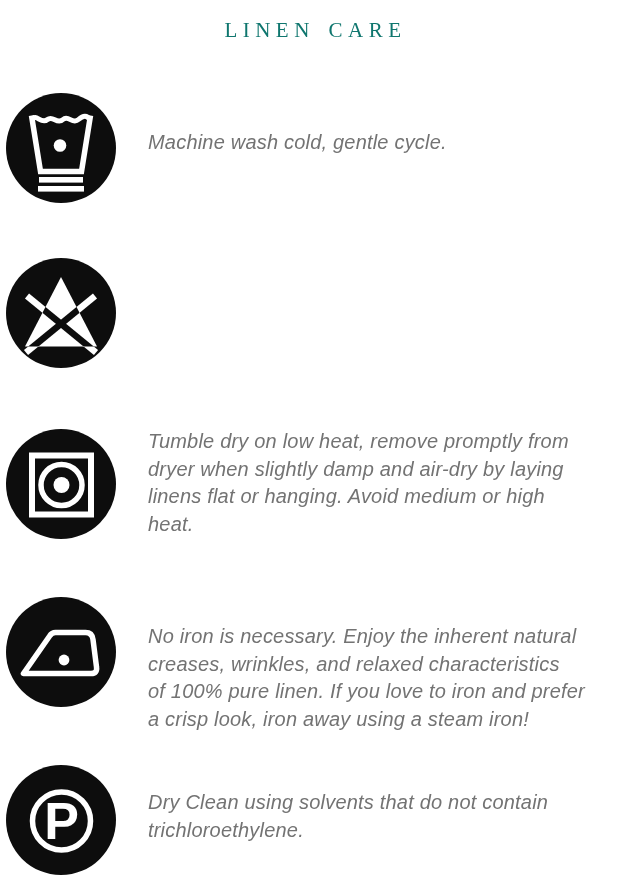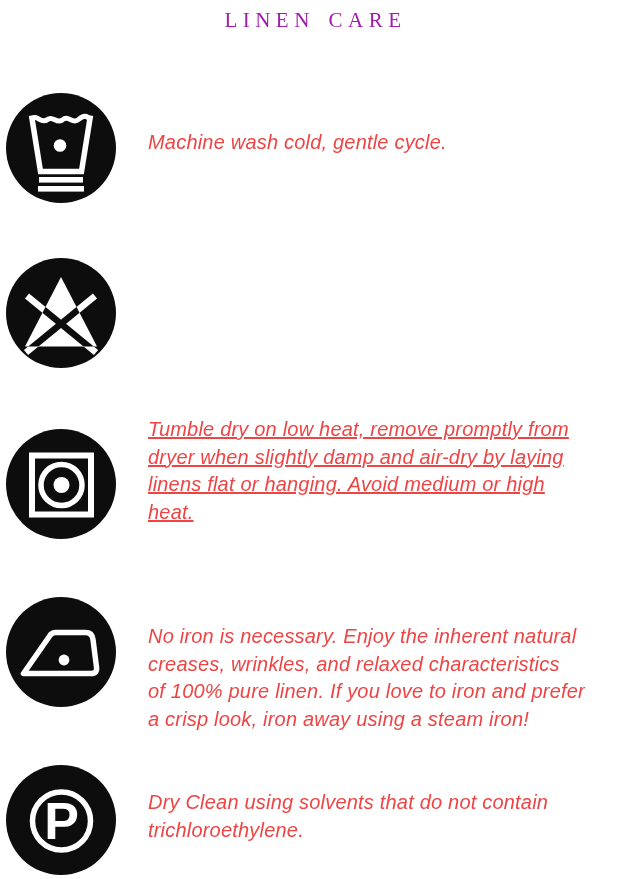--- a/index.html
+++ b/index.html
@@ -4,46 +4,46 @@
 <style>
   html,body{margin:0;padding:0;background:#ffffff;}
   .page{
     position:relative;
     width:631px;height:879px;
     background:#ffffff;
     overflow:hidden;
     font-family:"Liberation Sans",sans-serif;
   }
   .title{
-    position:absolute;top:0;left:0;right:0;margin:8px;
+    position:absolute;top:0;left:0;right:0;margin:18px;
     text-align:center;
     font-family:"Liberation Serif",serif;
     font-weight:normal;
     font-size:21px;
     letter-spacing:5.5px;
     word-spacing:3px;
-    color:#a21caf;
+    color:#0f766e;
   }
   .badge{
     position:absolute;left:6px;
     width:110px;height:110px;display:block;
   }
   .badge svg{display:block;width:110px;height:110px;}
   .desc{
     position:absolute;left:148px;width:480px;margin:0;
     font-style:italic;
     font-size:20px;
     line-height:27.5px;
     letter-spacing:0.2px;
-    color:#ef4444;
+    color:#737373;
     white-space:pre-line;
   }
   .r1-icon{top:93px;}  .r1-text{top:129px;}
   .r2-icon{top:258px;} .r2-text{top:296px;}
-  .r3-icon{top:429px;} .r3-text{top:416px;text-decoration:underline;}
+  .r3-icon{top:429px;} .r3-text{top:428px;}
   .r4-icon{top:597px;} .r4-text{top:596px;margin-top:27px;}
   .r5-icon{top:765px;} .r5-text{top:789px;}
 </style>
 </head>
 <body>
 
 <div class="page">
 
   <h1 class="title">LINEN CARE</h1>
 

